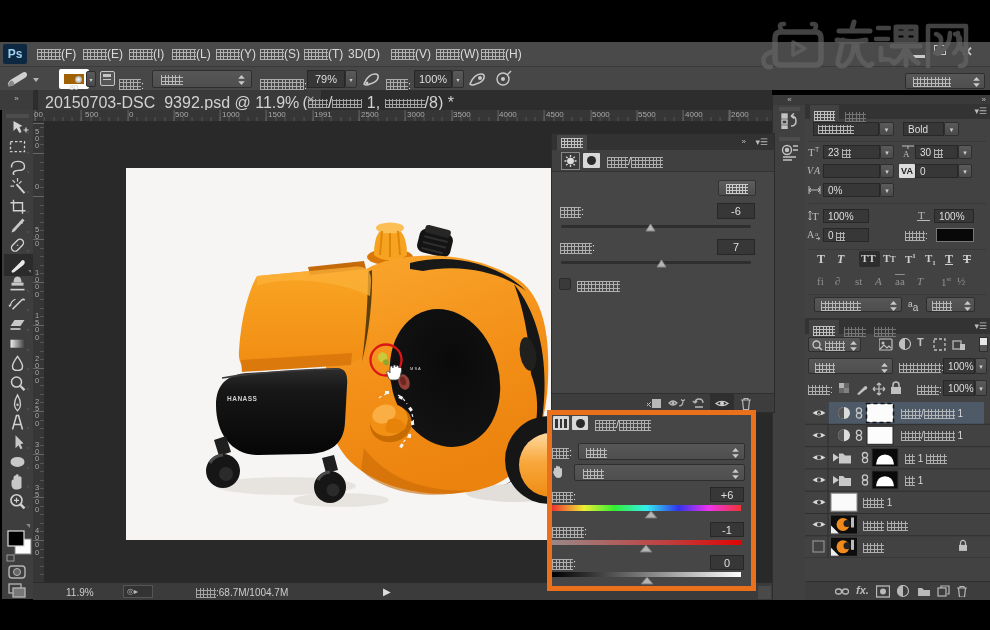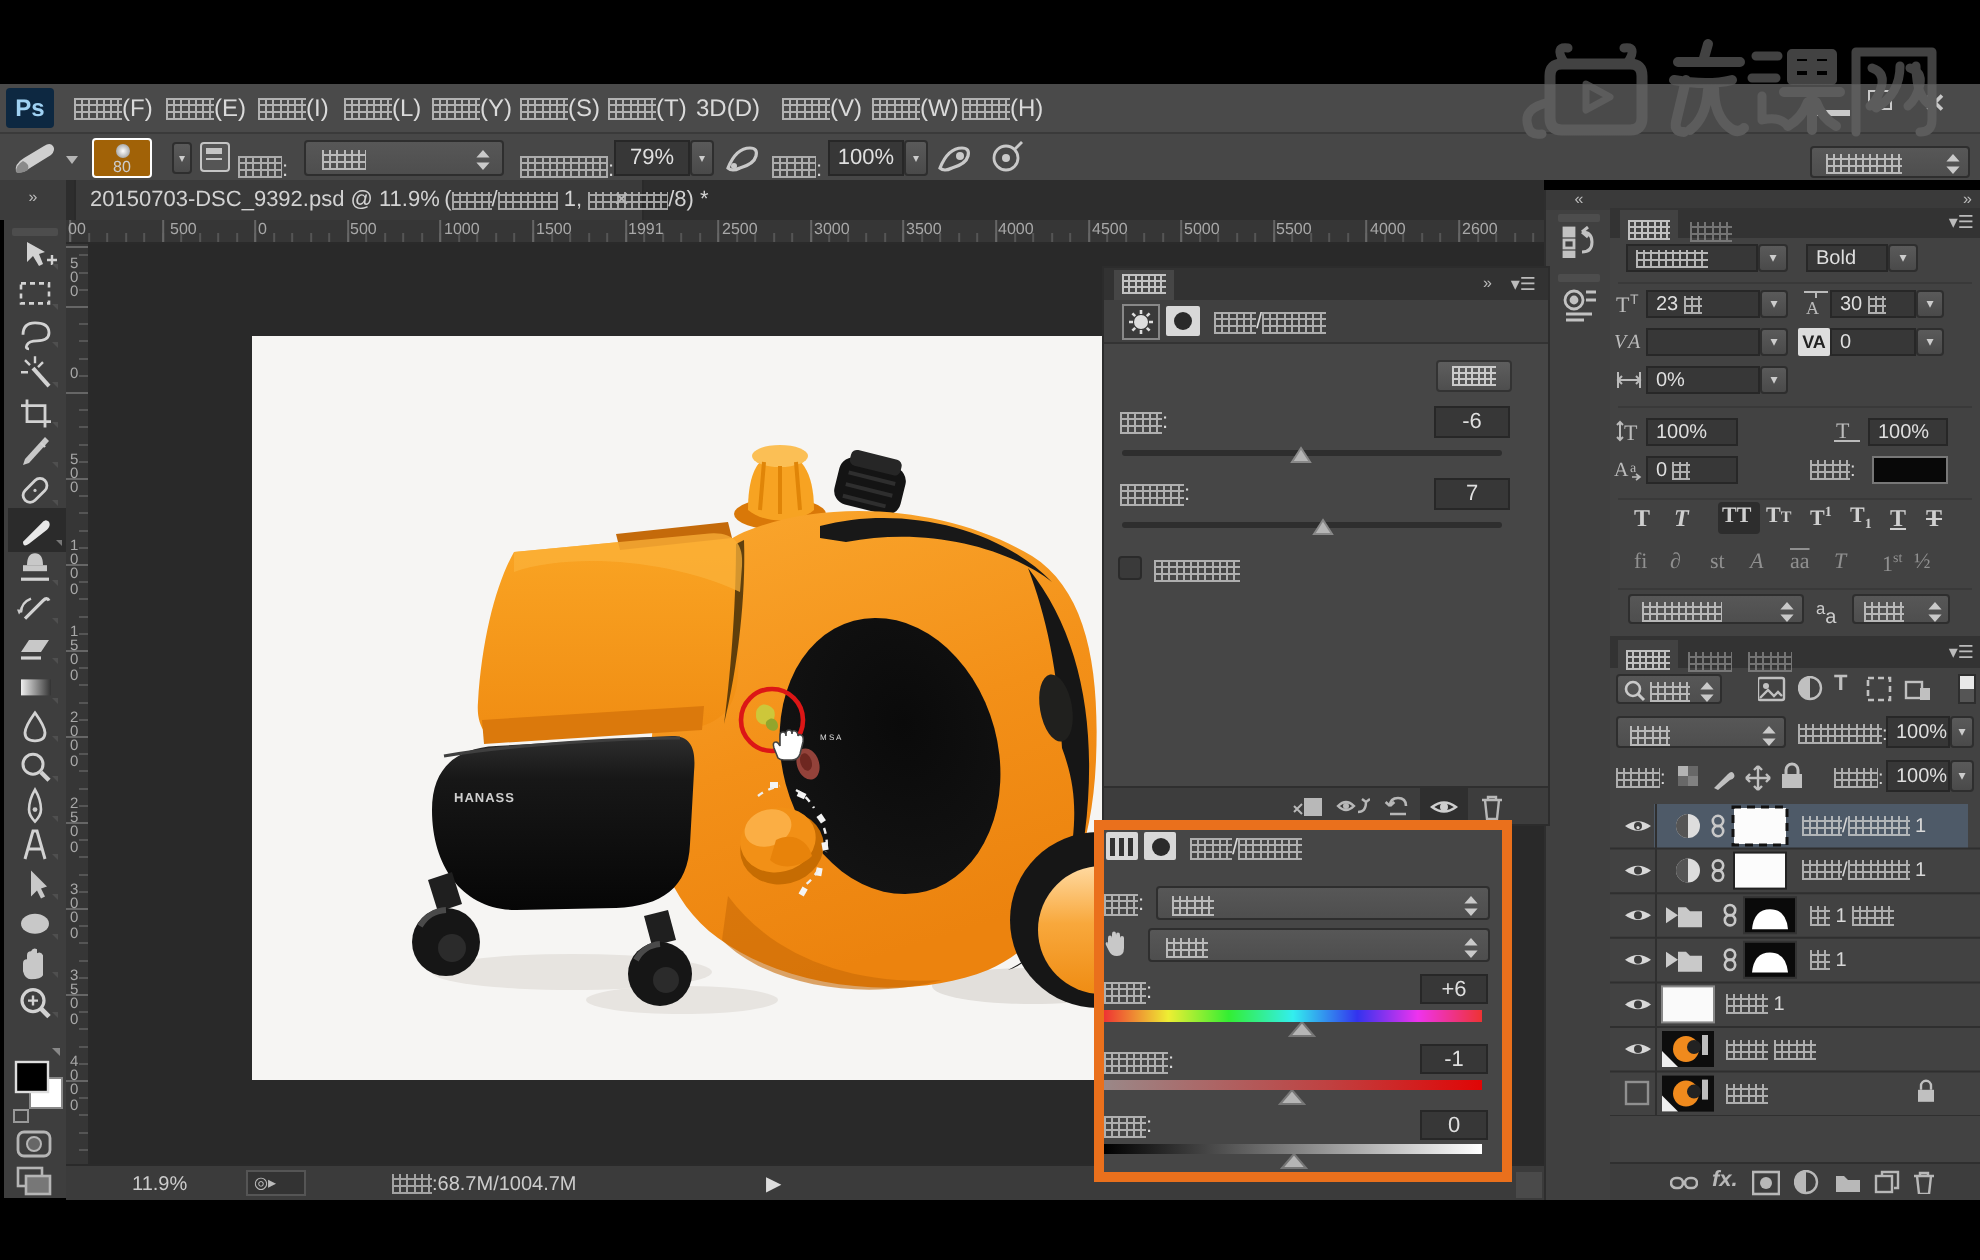--- a/index.html
+++ b/index.html
@@ -37,21 +37,21 @@
  <div class="abs" style="left:934px;top:3px;width:12px;height:10px;border:1.5px solid #c9c9c9"></div>
  <div class="abs" style="left:962px;top:2px;font-size:13px;color:#c9c9c9;font-weight:bold">✕</div>
 </div>
 
 <div class="abs" id="optbar" style="left:0;top:66px;width:990px;height:24px;background:#474747;border-top:1px solid #3a3a3a">
  <svg class="abs" style="left:6px;top:3px" width="34" height="18" viewBox="0 0 34 18">
   <path d="M2 16 Q1 12 6 9 L16 3 Q19 1 20.5 3 Q22 5 19.5 7.5 L9 14 Q5 17 2 16Z" fill="#cfcfcf"></path>
   <path d="M2 16 Q2 12.5 5.5 10.5 Q9 12 8 15 Q5 17 2 16Z" fill="#8a8a8a"></path>
   <path d="M27 8 l6 0 -3 4z" fill="#b5b5b5"></path>
  </svg>
- <div class="abs" style="left:46px;top:2px;width:30px;height:20px;background:#a16207;border:1px solid #ffffff;border-radius:2px">
+ <div class="abs" style="left:59px;top:2px;width:30px;height:20px;background:#a16207;border:5px solid #ffffff;border-radius:2px">
   <div style="position:absolute;left:11px;top:2px;width:7px;height:7px;border-radius:50%;background:radial-gradient(#fff,#888)"></div>
   <div style="position:absolute;left:0;top:9px;width:100%;text-align:center;font-size:8px;color:#ccc">80</div>
  </div>
  <div class="udbtn" style="left:86px;top:4px;width:10px;height:16px;font-size:6px;text-align:center;line-height:16px">▾</div>
  <div class="abs" style="left:100px;top:4px;width:15px;height:15px;border:1.5px solid #c5c5c5;border-radius:2px;background:#555">
   <div style="position:absolute;left:2px;top:2px;width:8px;height:3px;background:#c5c5c5"></div>
   <div style="position:absolute;left:2px;top:7px;width:8px;height:1px;background:#c5c5c5"></div>
  </div>
  <span class="abs" style="left:119px;top:8px"><span class="cj" style="width:22px;height:11px;color:#d4d4d4"></span><span style="color:#d4d4d4;font-size:11px">:</span></span>
  <div class="combo" style="left:152px;top:3px;width:100px;height:18px">
@@ -83,21 +83,21 @@
   <span class="cj" style="position:absolute;left:7px;top:3px;width:38px;height:10px;color:#e2e2e2"></span>
   <svg width="7" height="10" viewBox="0 0 7 10" style="position:absolute;right:4px;top:3px">
         <path d="M3.5 0 L6.8 3.8 H0.2Z M3.5 10 L0.2 6.2 H6.8Z" fill="#c9c9c9"></path>
       </svg>
  </div>
 </div>
 
 <div class="abs" id="tabbar" style="left:0;top:90px;width:772px;height:20px;background:#2d2d2d">
  <div class="abs" style="left:0;top:0;width:33px;height:20px;background:#3c3c3c;color:#bbb;font-size:8px;text-align:center;line-height:18px">»</div>
  <div class="abs" style="left:37px;top:0;width:285px;height:20px;background:#3a3a3a;border-left:1px solid #2a2a2a;border-right:1px solid #2a2a2a">
-  <span style="position:absolute;left:7px;top:4px;font-size:11px;color:#d2d2d2;white-space:nowrap">20150703-DSC_9392.psd @ 11.9% (<span class="cj" style="width:20px;height:9px"></span>/<span class="cj" style="width:30px;height:9px"></span> 1, <span class="cj" style="width:40px;height:9px"></span>/8) *</span>
+  <span style="position:absolute;left:7px;top:4px;font-size:16px;color:#d2d2d2;white-space:nowrap">20150703-DSC_9392.psd @ 11.9% (<span class="cj" style="width:20px;height:9px"></span>/<span class="cj" style="width:30px;height:9px"></span> 1, <span class="cj" style="width:40px;height:9px"></span>/8) *</span>
   <span style="position:absolute;right:6px;top:4px;font-size:10px;color:#b5b5b5">✕</span>
  </div>
 </div>
 
 <div class="abs" id="rulerh" style="left:33px;top:110px;width:739px;height:12px;background:#363636;border-bottom:1px solid #2a2a2a;overflow:hidden">
  <div class="abs" style="left:0;top:0;width:739px;height:12px;background:repeating-linear-gradient(90deg,#555 0 1px,transparent 1px 9.26px);background-position:1.6px 0;-webkit-mask-image:linear-gradient(transparent 55%,#000 55%)"></div>
  <div class="abs" style="left:0;top:0;width:739px;height:12px;background:repeating-linear-gradient(90deg,#666 0 1px,transparent 1px 46.3px);background-position:1.6px 0"></div>
  <div class="abs" id="rlabels" style="left:0;top:0;width:739px;height:12px;font-size:8px;color:#a8a8a8">
  <span class="abs" style="left:1px">00</span>
       <span class="abs" style="left:52px">500</span>

